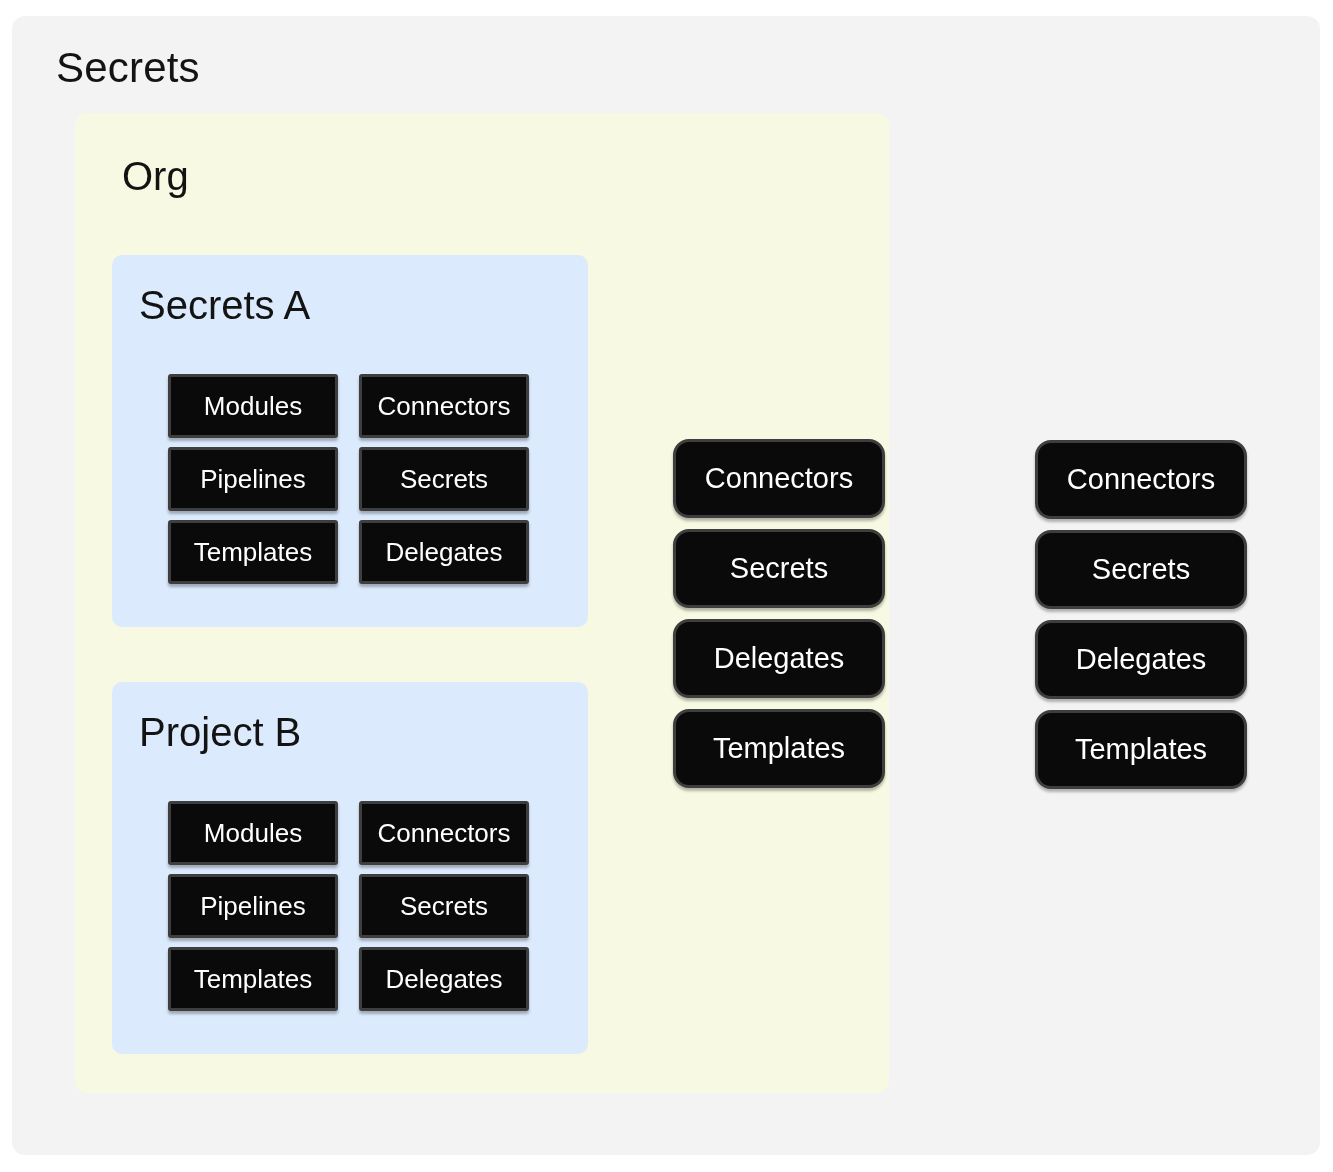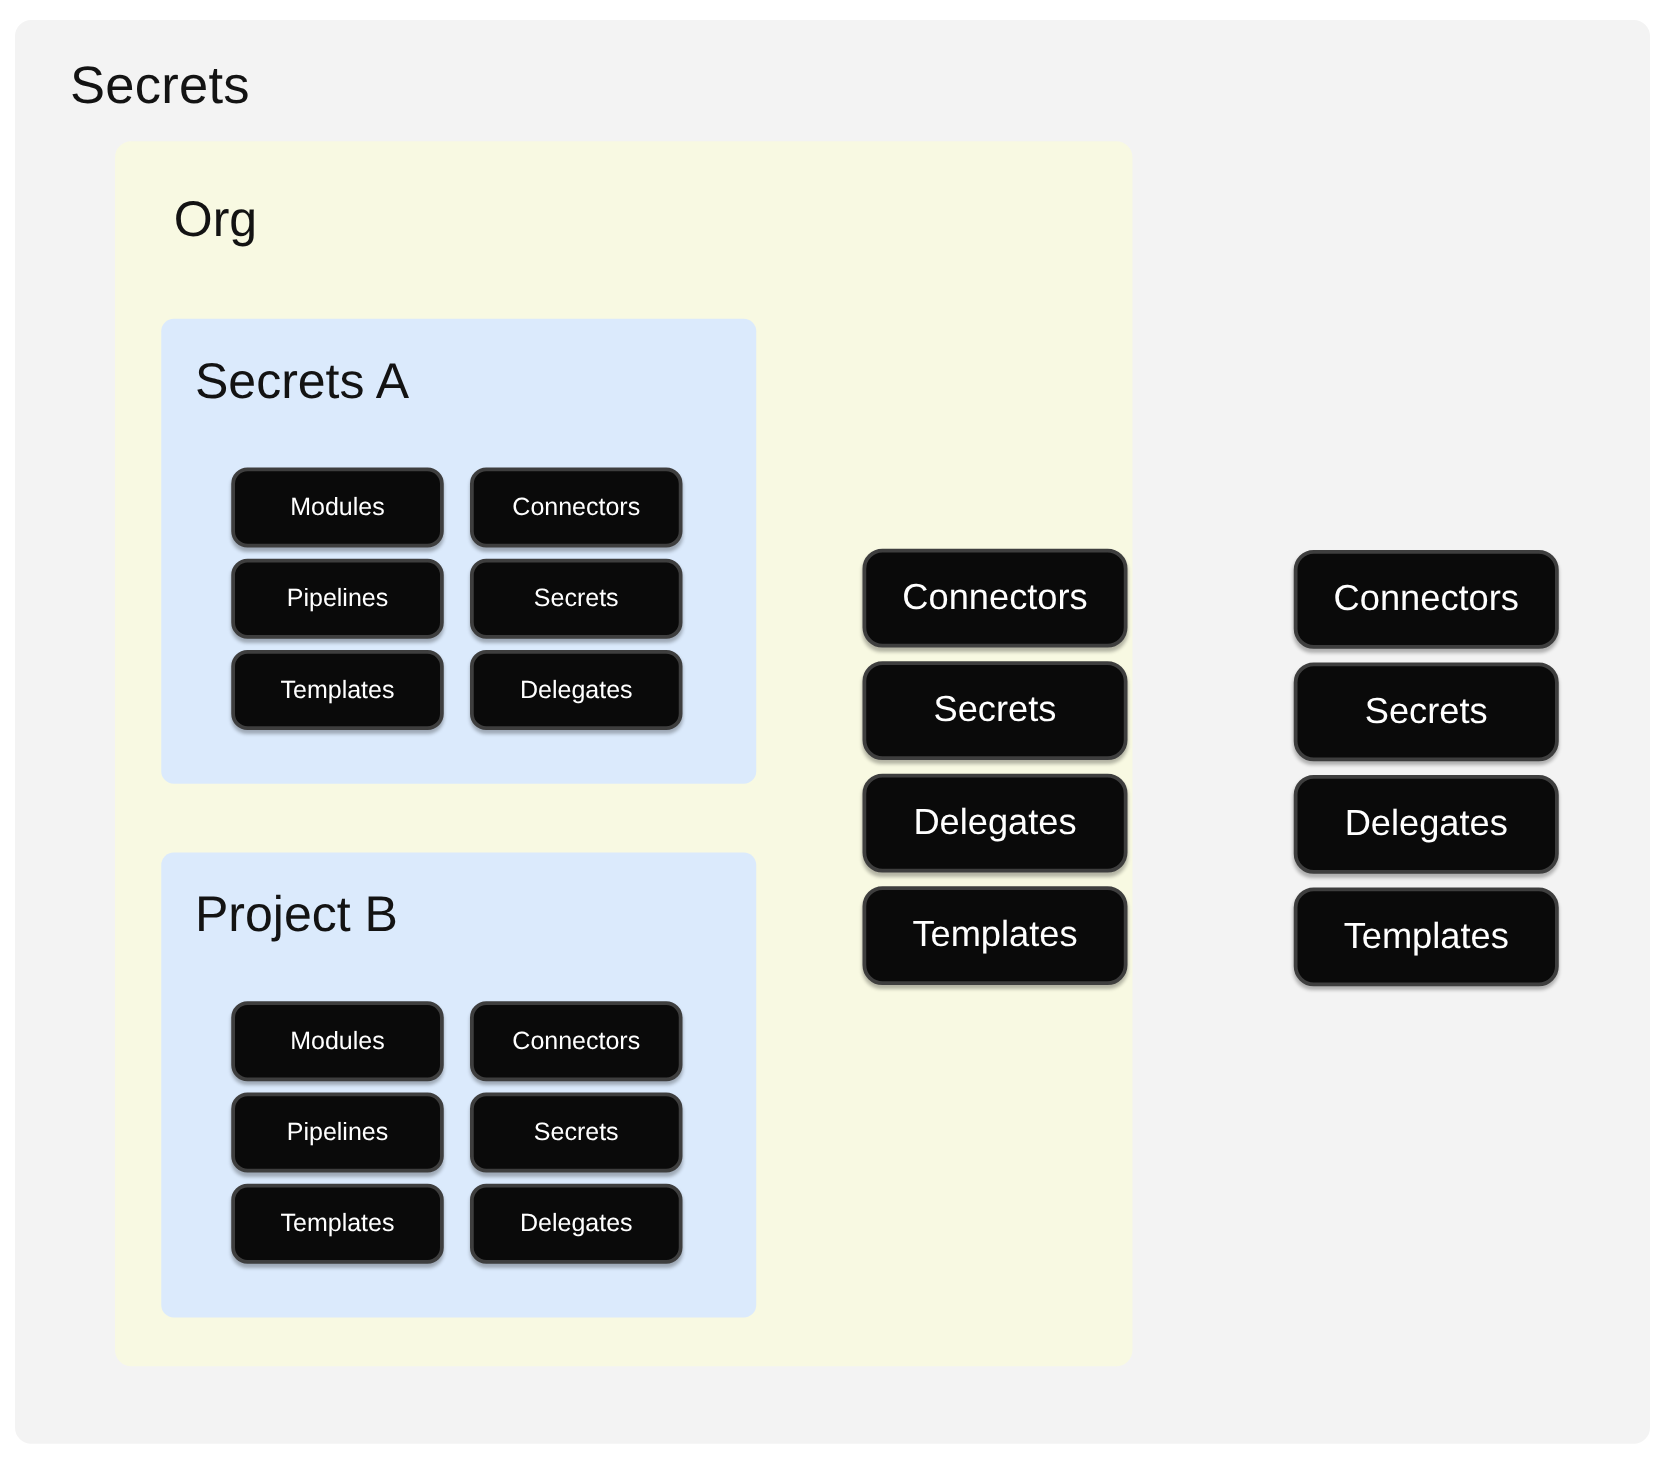--- a/index.html
+++ b/index.html
@@ -28,21 +28,21 @@
     background: var(--account-bg);
     border-radius: 13px;
   }
   .account-label {
     position: absolute; left: 44px; top: 26px;
     font-size: 42px; line-height: 1.25; font-weight: 400;
     color: var(--label-color);
     letter-spacing: 0.2px;
   }
   .org-box {
-    position: absolute; left: 80px; top: 97px;
+    position: absolute; left: 63px; top: 97px;
     width: 814px; height: 980px;
     background: var(--org-bg);
     border-radius: 13px;
   }
   .org-label {
     position: absolute; left: 47px; top: 38px;
     font-size: 40px; line-height: 1.25; font-weight: 400;
     color: var(--label-color);
   }
   .project-box {
@@ -64,22 +64,22 @@
     display: flex; align-items: center; justify-content: center;
     background: var(--pill-bg);
     color: var(--pill-text);
     border: 3px solid var(--pill-border);
     box-shadow: 0 3px 3px rgba(0,0,0,0.28);
     text-align: center;
     white-space: nowrap;
   }
   .pill-sm {
     width: 170px; height: 64px;
-    border-radius: 13px;
-    font-size: 20px;
+    border-radius: 3px;
+    font-size: 26px;
   }
   .pill-lg {
     width: 212px; height: 79px;
     border-radius: 16px;
     font-size: 29px;
   }
   .project-pill-grid {
     position: absolute; left: 56px; top: 119px;
     display: grid;
     grid-template-columns: 170px 170px;

